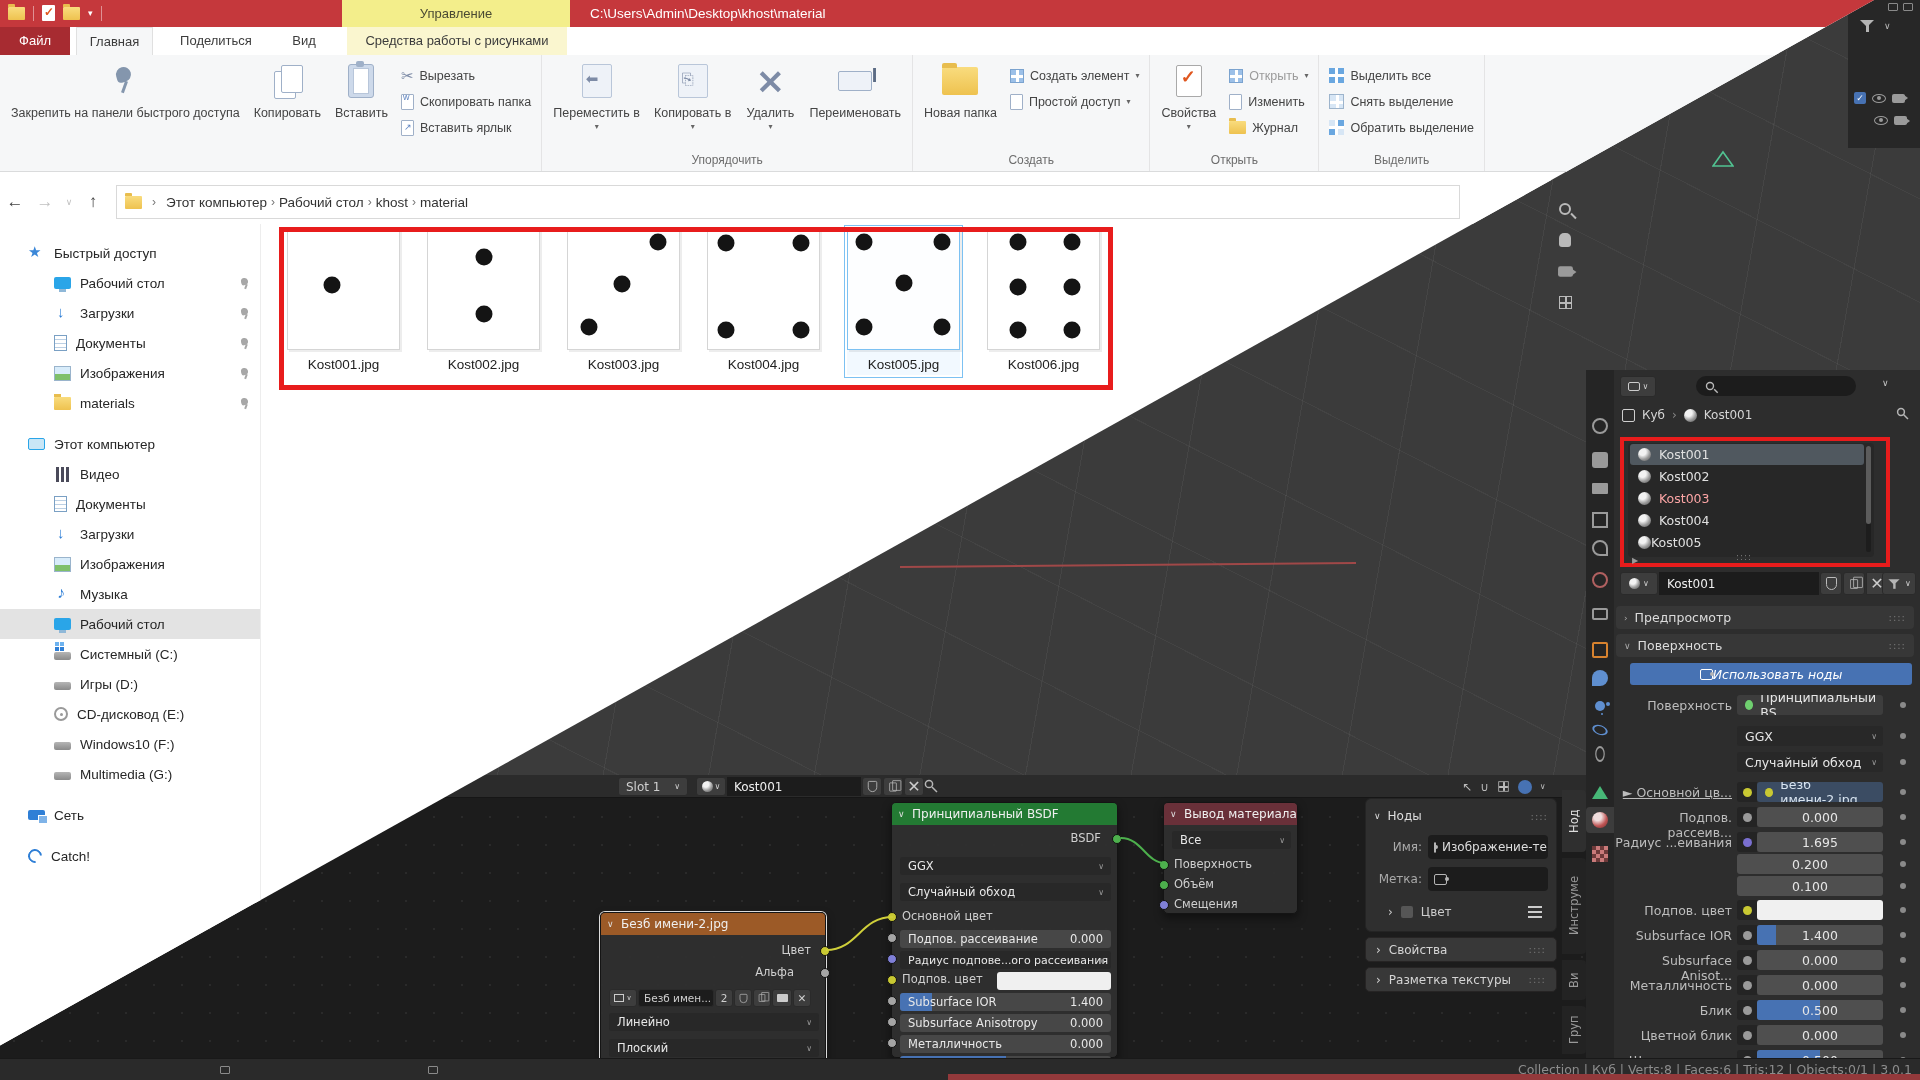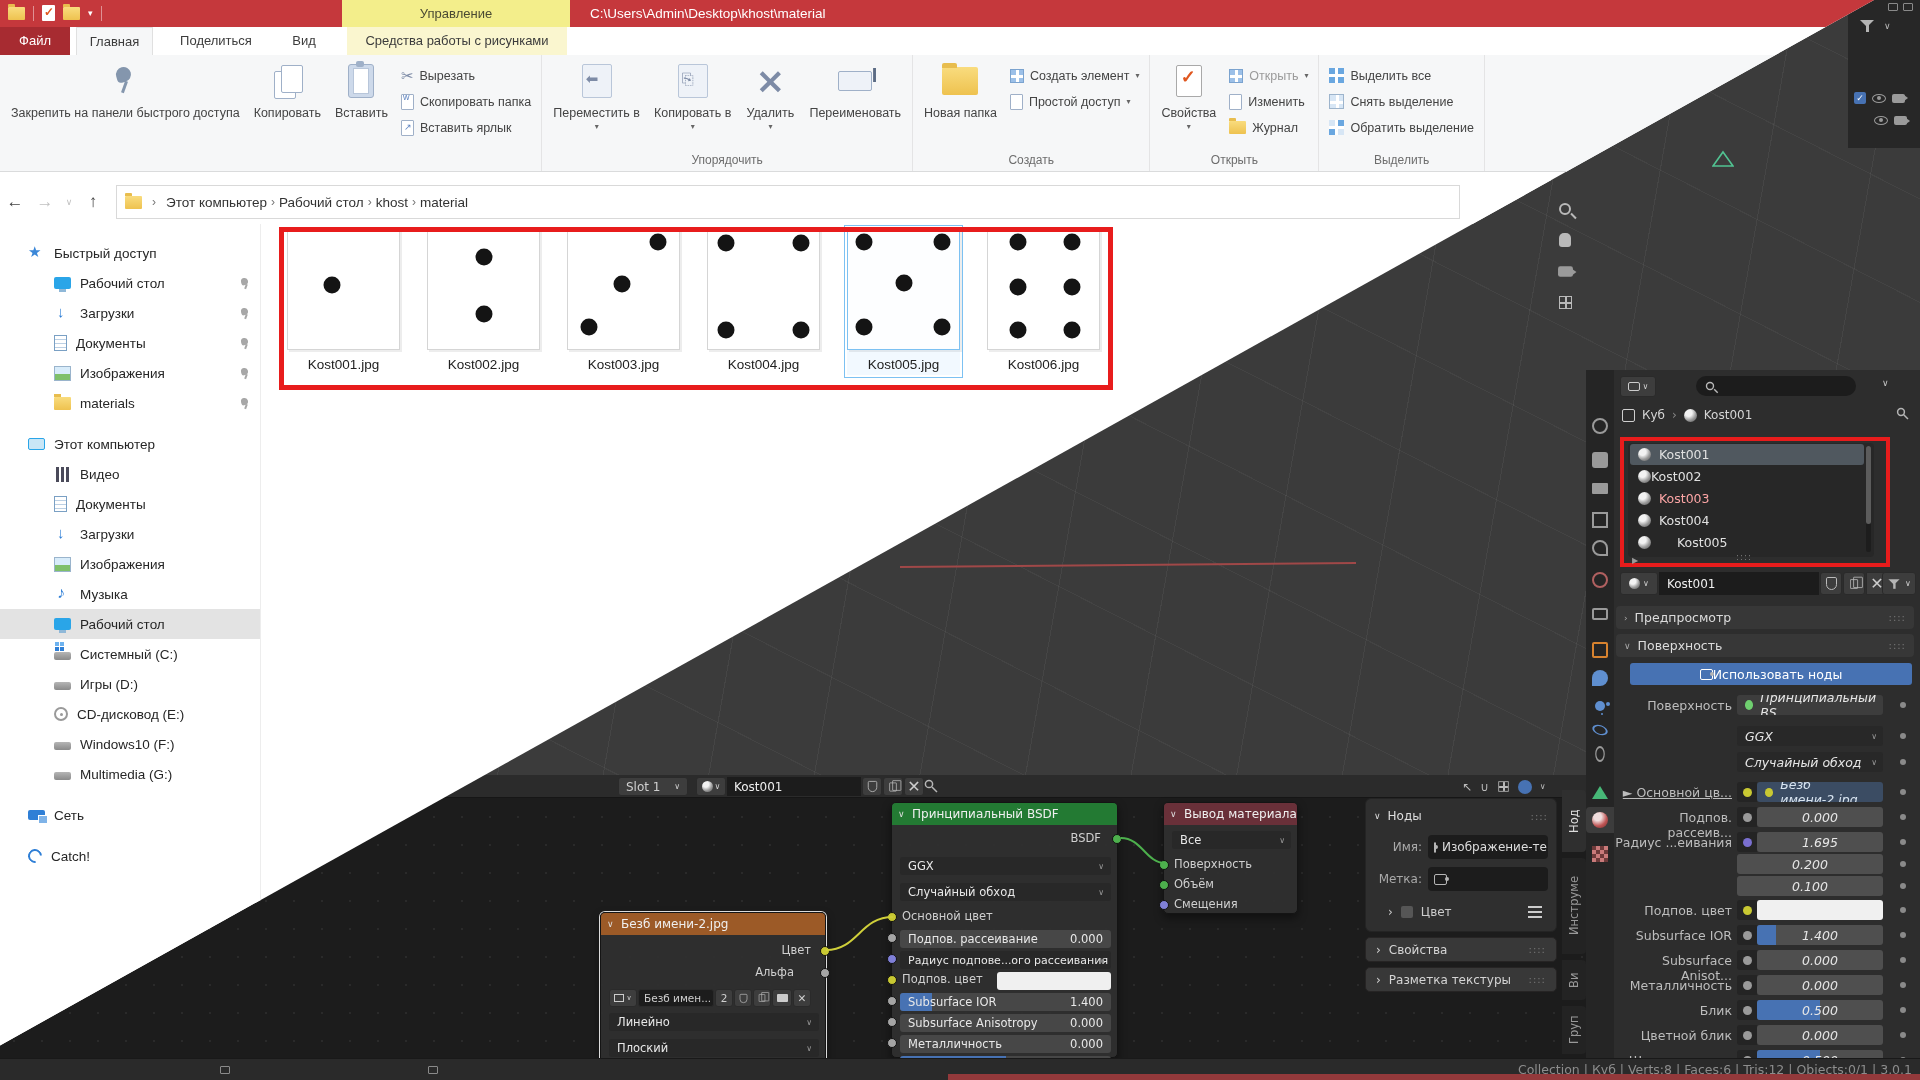--- a/index.html
+++ b/index.html
@@ -40,21 +40,21 @@
       border:1.5px solid #b9b9b9; }
 
   
   #props { position:absolute; left:1586px; top:370px; width:334px; height:688px; background:#2d2d2d; font-family:"DejaVu Sans",sans-serif; overflow:hidden; }
   #prop-tabcol { position:absolute; left:0; top:0; width:28px; height:688px; background:#252525; }
   .pti { position:absolute; left:6px; width:16px; height:16px; }
   .pti-active-bg { position:absolute; left:0; width:28px; height:26px; background:#3c3c3c; border-radius:4px 0 0 4px; }
   .prop-row-label { position:absolute; color:#bdbdbd; font-size:12.5px; text-align:right; left:26px; width:120px; }
   .socket-box { position:absolute; left:151px; width:20px; height:20px; background:#242424; border-radius:3px 0 0 3px; display:flex; align-items:center; justify-content:center; }
   .socket-dot { width:9px; height:9px; border-radius:50%; }
-  .pfield { position:absolute; height:20px; border-radius:3px; font-size:12.5px; color:#e6e6e6; display:flex; align-items:center; overflow:hidden;font-style:italic; }
+  .pfield { position:absolute; height:20px; border-radius:3px; font-size:12.5px; color:#e6e6e6; display:flex; align-items:center; overflow:hidden; }
   .anim-dot { position:absolute; width:6px; height:6px; border-radius:50%; background:#8a8a8a; }
   .panel-hdr { position:absolute; left:30px; width:298px; height:23px; background:#373737; border-radius:4px; color:#dcdcdc; font-size:12.5px; display:flex; align-items:center; padding:0 8px; gap:7px; }
   .drag-dots { margin-left:auto; color:#777; font-size:10px; letter-spacing:1px; }
   .sphere-mini { width:13px; height:13px; border-radius:50%; background:radial-gradient(circle at 35% 30%, #f2f2f2 0 28%, #9a9a9a 60%, #4c4c4c 100%); flex:0 0 auto; }
   .btn-dark { background:#3d3d3d; border:1px solid #2a2a2a; color:#cfcfcf; border-radius:3px; display:flex; align-items:center; justify-content:center; }
   .shield-ic { width:11px; height:13px; border:1.5px solid #bbb; border-radius:2px 2px 6px 6px; }
   .copy-ic { width:10px; height:12px; border:1.5px solid #bbb; border-radius:1px; position:relative; background:transparent; }
   .copy-ic::after { content:""; position:absolute; left:2.5px; top:-4px; width:10px; height:12px; border:1.5px solid #bbb; border-radius:1px; }
   .node-ic { width:13px; height:11px; border:1.5px solid #b5b5b5; border-radius:2px; position:relative; }
   .node-ic::after { content:""; position:absolute; right:-2.5px; top:2.5px; width:4px; height:4px; background:#b5b5b5; border-radius:50%; }
@@ -274,33 +274,33 @@
     <svg class="abs" style="left:308px; top:36px;" width="16" height="16">
       <circle cx="7" cy="6" r="3.4" fill="none" stroke="#b5b5b5" stroke-width="1.5"></circle>
       <line x1="9.5" y1="8.5" x2="14" y2="13" stroke="#b5b5b5" stroke-width="1.5"></line>
     </svg>
 
     <div class="abs" style="left:42px; top:73px; width:246px; height:114px; background:#272727; border-radius:4px; z-index:6;" id="slots">
         <div class="bl" style="height: 21px; display: flex; align-items: center; gap: 8px; padding: 0px 8px; margin: 1px 10px 0px 2px; border-radius: 3px; color: rgb(224, 224, 224); font-size: 12.5px; background: rgb(80, 88, 95);">
           <span class="sphere-mini"></span>
           <span>Kost001</span>
         </div>
-        <div class="bl" style="height: 21px; display: flex; align-items: center; gap: 0; padding: 0px 8px; margin: 1px 10px 0px 2px; border-radius: 3px; color: rgb(224, 224, 224); font-size: 12.5px;">
+        <div class="bl" style="height: 21px; display: flex; align-items: center; gap: 8px; padding: 0px 8px; margin: 1px 10px 0px 2px; border-radius: 3px; color: rgb(224, 224, 224); font-size: 12.5px;">
           <span class="sphere-mini"></span>
           <span>Kost002</span>
         </div>
         <div class="bl" style="height: 21px; display: flex; align-items: center; gap: 8px; padding: 0px 8px; margin: 1px 10px 0px 2px; border-radius: 3px; color: #fca5a5; font-size: 12.5px;">
           <span class="sphere-mini"></span>
           <span>Kost003</span>
         </div>
         <div class="bl" style="height: 21px; display: flex; align-items: center; gap: 8px; padding: 0px 8px; margin: 1px 10px 0px 2px; border-radius: 3px; color: rgb(224, 224, 224); font-size: 12.5px;">
           <span class="sphere-mini"></span>
           <span>Kost004</span>
         </div>
-        <div class="bl" style="height: 21px; display: flex; align-items: center; gap: 26px; padding: 0px 8px; margin: 1px 10px 0px 2px; border-radius: 3px; color: rgb(224, 224, 224); font-size: 12.5px;">
+        <div class="bl" style="height: 21px; display: flex; align-items: center; gap: 0; padding: 0px 8px; margin: 1px 10px 0px 2px; border-radius: 3px; color: rgb(224, 224, 224); font-size: 12.5px;">
           <span class="sphere-mini"></span>
           <span>Kost005</span>
         </div>
         <div style="position: absolute; right: 3px; top: 3px; width: 5px; height: 106px; background: rgb(29, 29, 29); border-radius: 3px;">
           <div style="position: absolute; left: 0px; top: 0px; width: 5px; height: 78px; background: rgb(92, 92, 92); border-radius: 3px;"></div>
         </div>
       </div>
     <div class="abs" style="left:46px; top:186px; color:#999; font-size:8px; z-index:7;">▶</div>
     <div class="abs bl" style="left:150px; top:182px; color:#777; font-size:9px; letter-spacing:1px; z-index:7;">::::</div>
     <div id="slot-btns"></div>
@@ -327,21 +327,21 @@
     <div class="panel-hdr" style="top:236px;">
       <span style="font-size:9px; color:#aaa;">›</span>
       <span>Предпросмотр</span>
       <span class="drag-dots">::::</span>
     </div>
     <div class="panel-hdr" style="top:264px;">
       <span style="font-size:9px; color:#aaa;">∨</span>
       <span>Поверхность</span>
       <span class="drag-dots">::::</span>
     </div>
-    <div class="abs" style="left:44px; top:293px; width:282px; height:22px; background:#4772b3; border-radius:3px; display:flex; align-items:center; justify-content:center; gap:0; color:#fff; font-size:12.5px;">
+    <div class="abs" style="left:44px; top:293px; width:282px; height:22px; background:#4772b3; border-radius:3px; display:flex; align-items:center; justify-content:center; gap:0; color:#fff; font-size:12.5px;font-style:italic;">
       <span class="node-ic" style="border-color:#fff;"></span>
       <span>Использовать ноды</span>
     </div>
 
     <div id="prop-rows">
         <div class="prop-row-label" style="top: 328px;">Поверхность</div>
         <div class="pfield" style="left: 151px; top: 325px; width: 146px; background: rgb(61, 61, 61); padding-left: 8px; gap: 7px;">
           <span style="width: 10px; height: 10px; border-radius: 50%; background: rgb(111, 207, 111);"></span>
           <span>Принципиальный BS...</span>
         </div>

